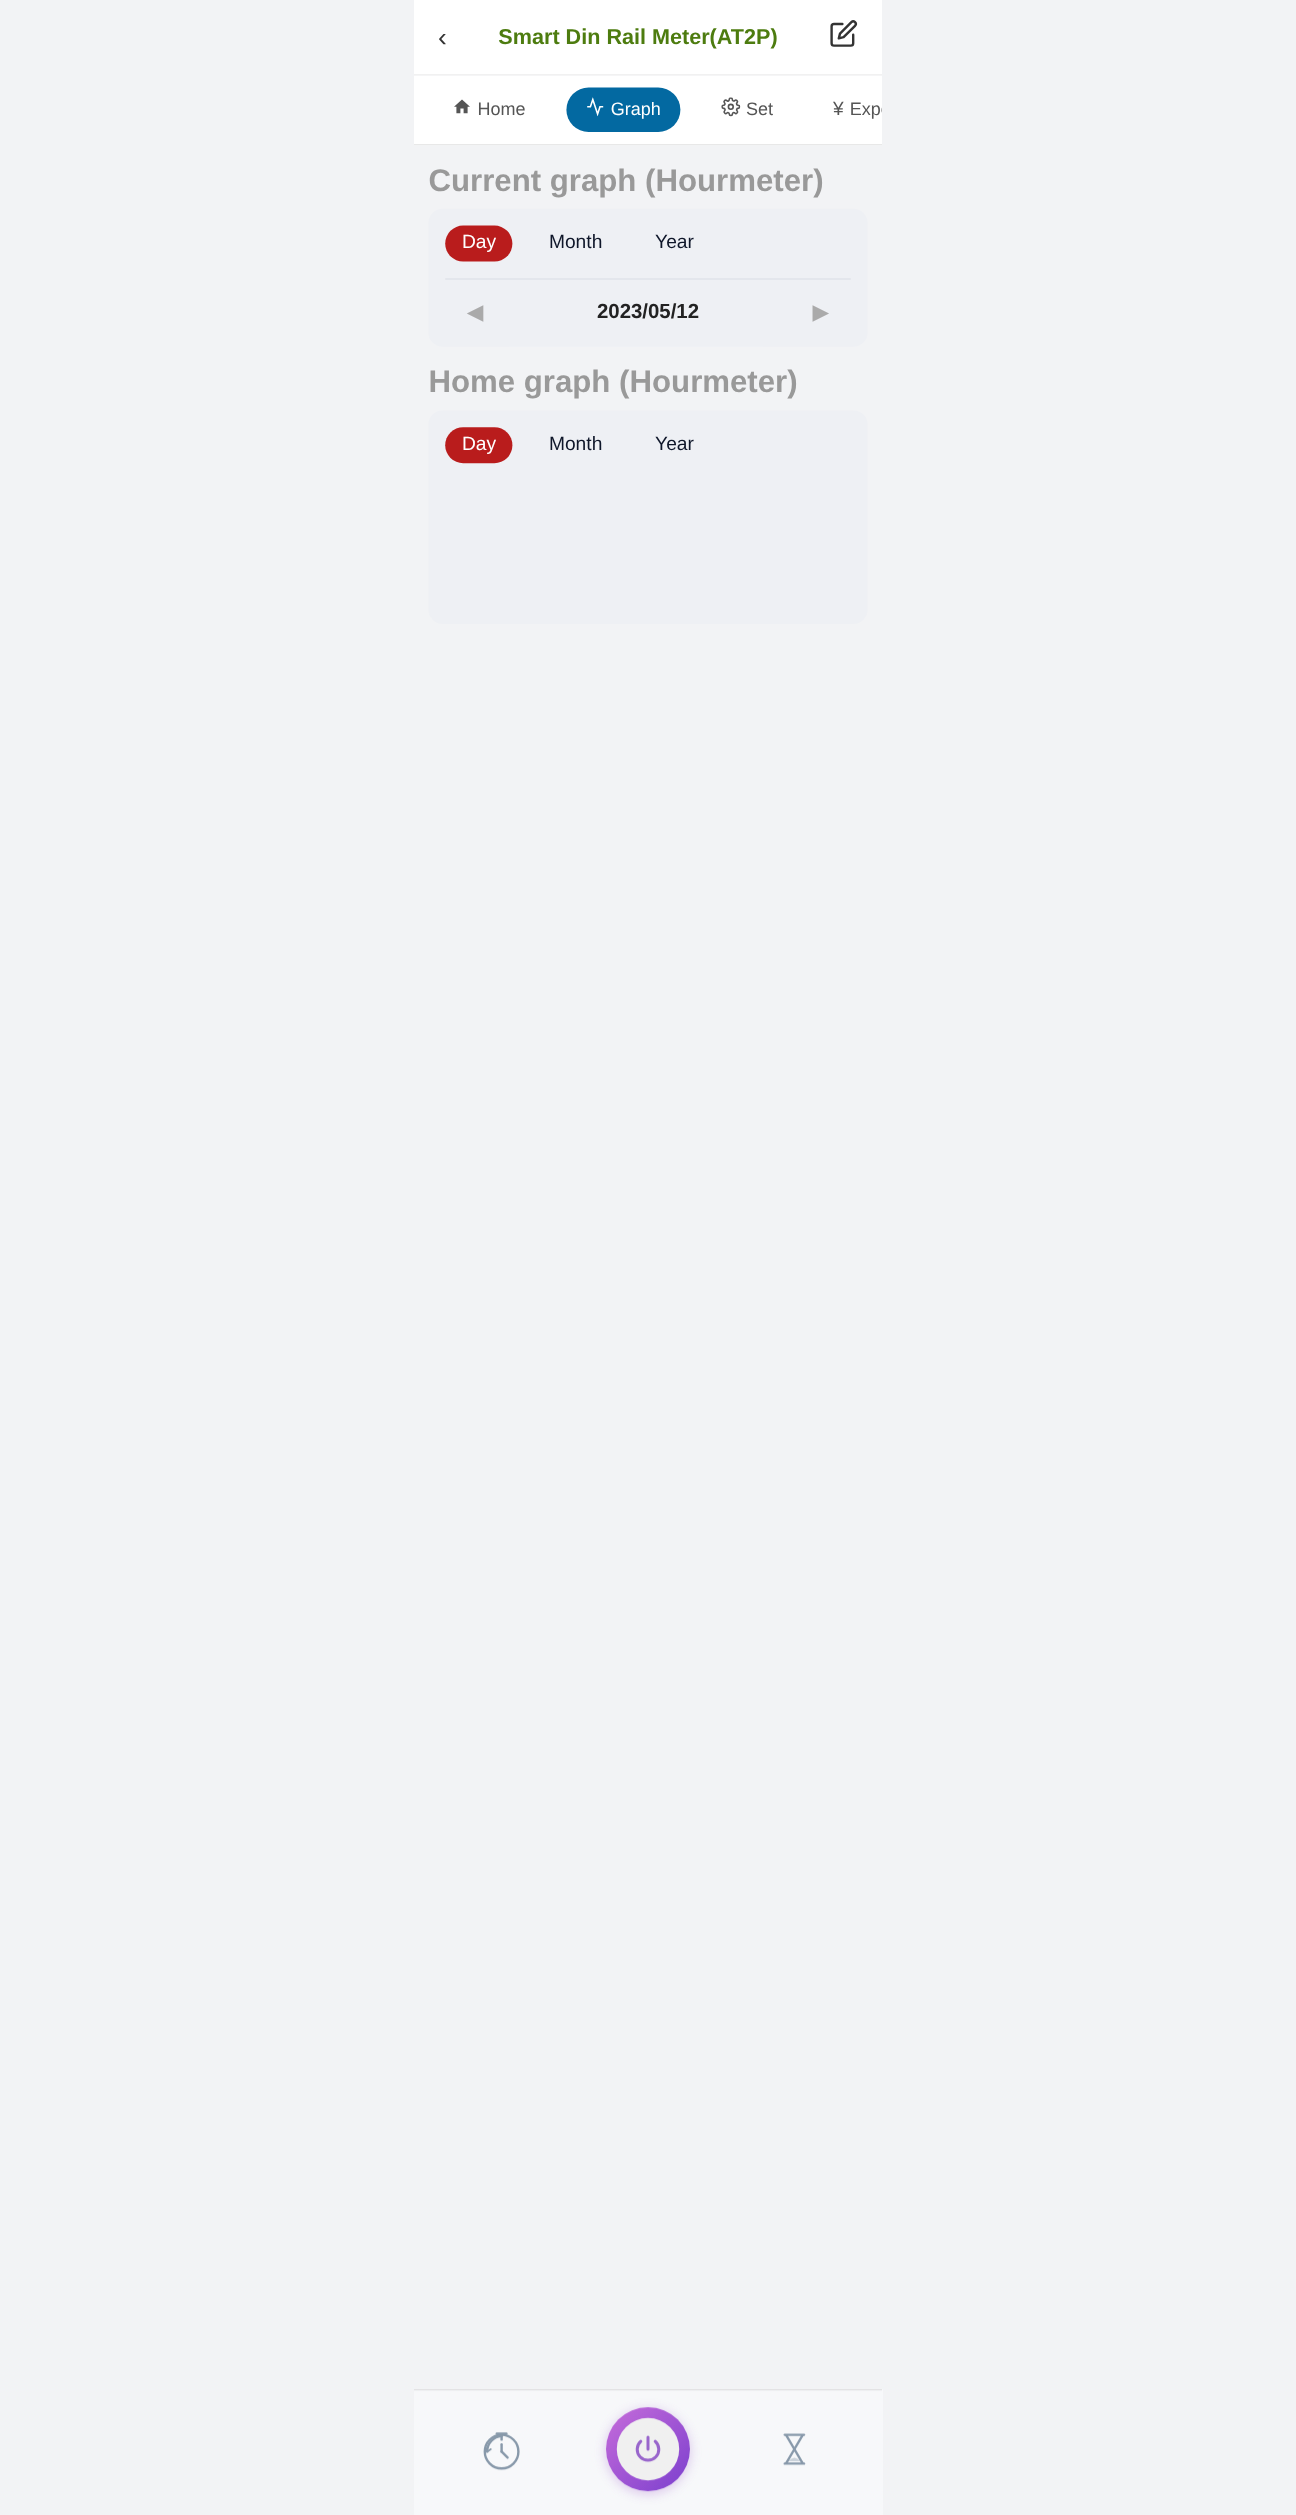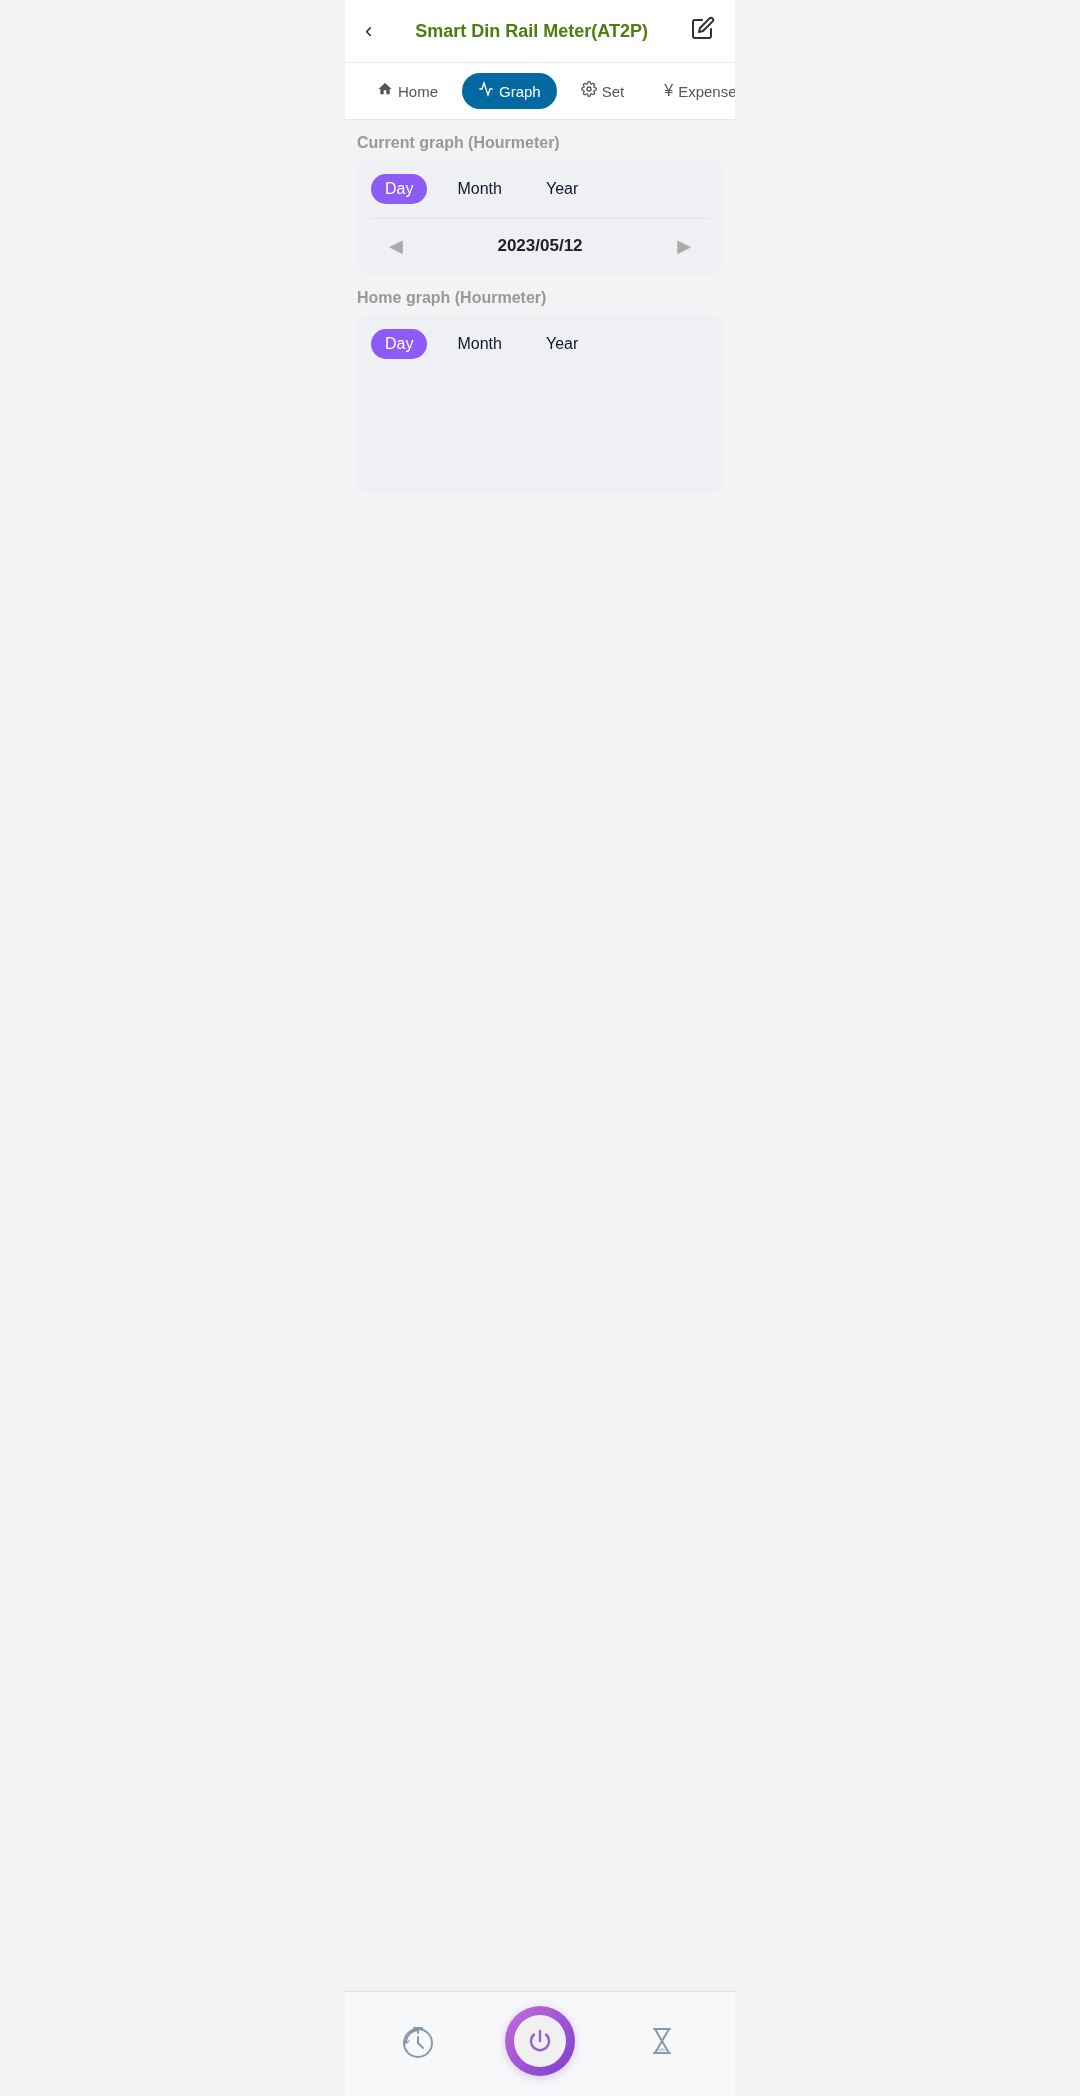--- a/index.html
+++ b/index.html
@@ -40,21 +40,21 @@
       color: #333;
       cursor: pointer;
     }
 
     
     .tab-nav {
       display: flex;
       align-items: center;
       background: #fff;
       padding: 10px 16px;
-      gap: 8px;
+      gap: 18px;
       border-bottom: 1px solid #e8e8e8;
     }
     .tab-nav-item {
       display: flex;
       align-items: center;
       gap: 5px;
       padding: 8px 16px;
       border-radius: 20px;
       font-size: 15px;
       cursor: pointer;
@@ -72,21 +72,21 @@
     
     .content {
       padding: 14px 12px;
       display: flex;
       flex-direction: column;
       gap: 14px;
     }
 
     
     .section-title {
-      font-size: 16px;
+      font-size: 26px;
       font-weight: 600;
       color: #999;
       margin-bottom: 8px;
     }
 
     
     .graph-card {
       background: #eef0f4;
       border-radius: 12px;
       padding: 14px 14px 0 14px;
@@ -102,21 +102,21 @@
     }
     .period-tab {
       font-size: 16px;
       color: #0f172a;
       cursor: pointer;
       padding: 6px 14px;
       border-radius: 16px;
       font-weight: 500;
     }
     .period-tab.active {
-      background: #8b5cf6;
+      background: #b91c1c;
       color: #fff;
     }
 
     
     .chart-area {
       position: relative;
       height: 200px;
       background: #eef0f4;
       margin-bottom: 0;
     }

